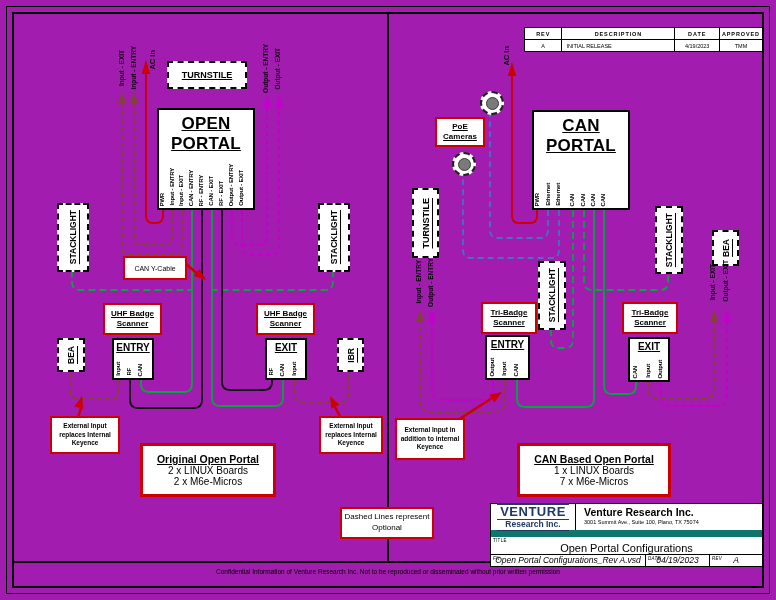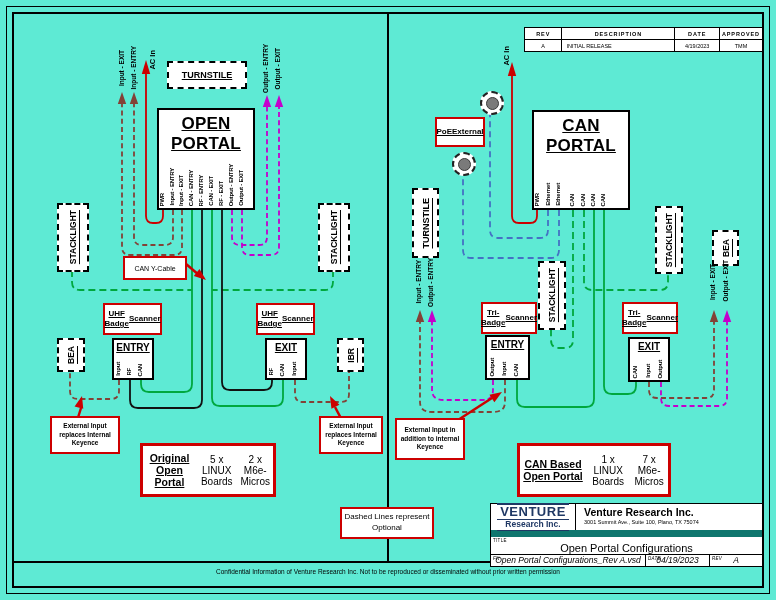--- a/index.html
+++ b/index.html
@@ -1,29 +1,29 @@
 <!DOCTYPE html>
 <html style="--c-red: #cc0000; --c-brown: #834237; --c-magenta: #c400cc; --c-green: #00a83e; --c-blue: #4472c4; --c-navy: #1f3864; --c-black: #111111;"><head>
 <meta charset="utf-8">
 <style>
   :root{
     --c-red:#cc0000; --c-brown:#834237; --c-magenta:#c400cc; --c-green:#00a83e;
     --c-blue:#4472c4; --c-navy:#1f3864; --c-black:#111;
   }
   html,body{margin:0;padding:0;background:#e8e8e8;}
-  #canvas{position:relative;width:776px;height:600px;background:#5eead4;overflow:hidden;
+  #canvas{position:relative;width:776px;height:600px;background:#a21caf;overflow:hidden;
           font-family:"Liberation Sans",sans-serif;color:#000;}
   .outer-border{position:absolute;inset:6px;border:1px solid #000;pointer-events:none;}
   .inner-border{position:absolute;inset:12px;border:2.5px solid #000;pointer-events:none;}
   .divider{position:absolute;left:387px;top:14px;width:2px;height:547px;background:#000;}
   .hline{position:absolute;left:13px;top:561px;width:477px;height:1.5px;background:#000;}
   svg.wires{position:absolute;left:0;top:0;}
   .box{position:absolute;border:2px solid #000;background:#fff;}
   .dashbox{position:absolute;border:2px dashed #000;background:#fff;display:flex;align-items:center;justify-content:center;}
-  .redbox{position:absolute;border:2.5px solid var(--c-red);background:#fff;display:flex;flex-direction:row;align-items:center;justify-content:center;text-align:center;}
+  .redbox{position:absolute;border:2.5px solid var(--c-red);background:#fff;display:flex;flex-direction:column;align-items:center;justify-content:center;text-align:center;}
   .u{text-decoration:underline;text-underline-offset:1px;}
   .vtext{writing-mode:vertical-rl;transform:rotate(180deg);white-space:nowrap;}
   .vlabel{position:absolute;writing-mode:vertical-rl;transform:rotate(180deg);
           font-size:6.5px;font-weight:bold;white-space:nowrap;}
   .pin{position:absolute;bottom:2px;writing-mode:vertical-rl;transform:rotate(180deg);
        font-size:6px;font-weight:bold;white-space:nowrap;letter-spacing:-0.2px;}
   .ptitle{text-align:center;font-weight:bold;text-decoration:underline;text-underline-offset:1px;
           font-size:17px;margin-top:4px;letter-spacing:0.2px;}
   .etitle{text-align:center;font-weight:bold;text-decoration:underline;text-underline-offset:1px;
           font-size:10px;margin-top:2px;}
@@ -202,21 +202,21 @@
 
   <div class="redbox" style="left:50px;top:416px;width:66px;height:34px">
     <span class="note">External Input replaces Internal Keyence</span>
   </div>
   <div class="redbox" style="left:319px;top:416px;width:60px;height:34px">
     <span class="note">External Input replaces Internal Keyence</span>
   </div>
 
   <div class="redbox summary" style="left:140px;top:443px;width:130px;height:48px">
     <span class="st">Original Open Portal</span>
-    <span class="sv">5 x LINUX Boards</span>
+    <span class="sv">2 x LINUX Boards</span>
     <span class="sv">2 x M6e-Micros</span>
   </div>
 
   <table class="revtbl">
     <tbody>
         <tr>
       <td style="width:33px">REV</td>
       <td style="width:110px">DESCRIPTION</td>
       <td style="width:40px">DATE</td>
       <td>APPROVED</td>
@@ -227,21 +227,21 @@
       <td>4/19/2023</td>
       <td>TMM</td>
     </tr>
   </tbody>
     </table>
 
   <div class="vlabel" style="left:502px;top:46px;font-size:7.5px">AC In</div>
 
   <div class="redbox" style="left:435px;top:117px;width:46px;height:26px">
     <span class="two8 u">PoE</span>
-    <span class="two8 u">External</span>
+    <span class="two8 u">Cameras</span>
   </div>
   <div class="cam" style="left:480px;top:91px"></div>
   <div class="cam" style="left:452px;top:152px"></div>
 
   <div class="box" style="left:532px;top:110px;width:94px;height:96px">
     <div class="ptitle">CAN PORTAL</div>
     <span class="pin" style="left:0px">PWR</span>
     <span class="pin" style="left:11px">Ethernet</span>
     <span class="pin" style="left:21px">Ethernet</span>
     <span class="pin" style="left:35px">CAN</span>

